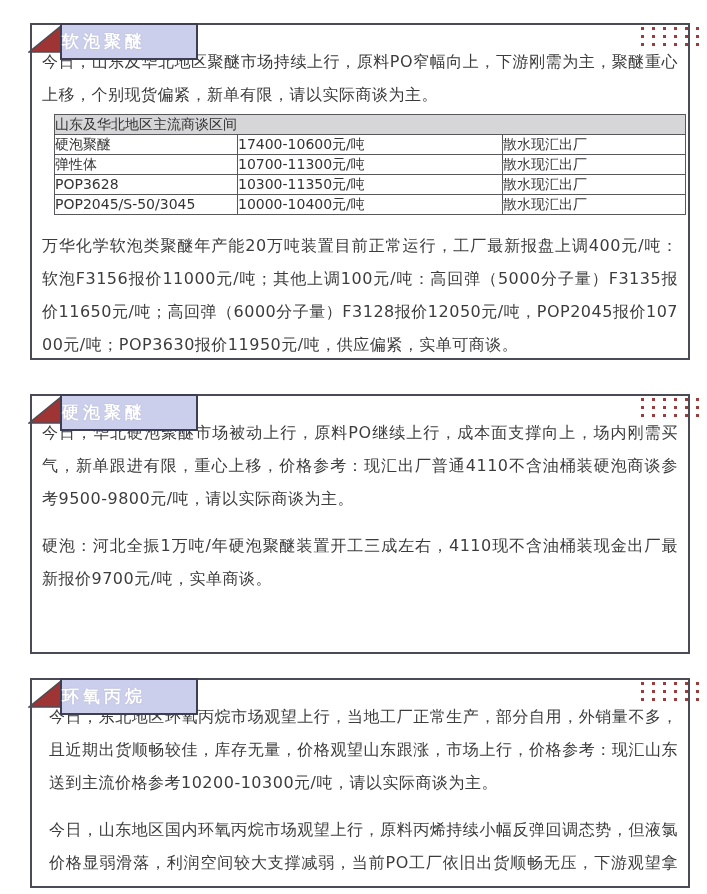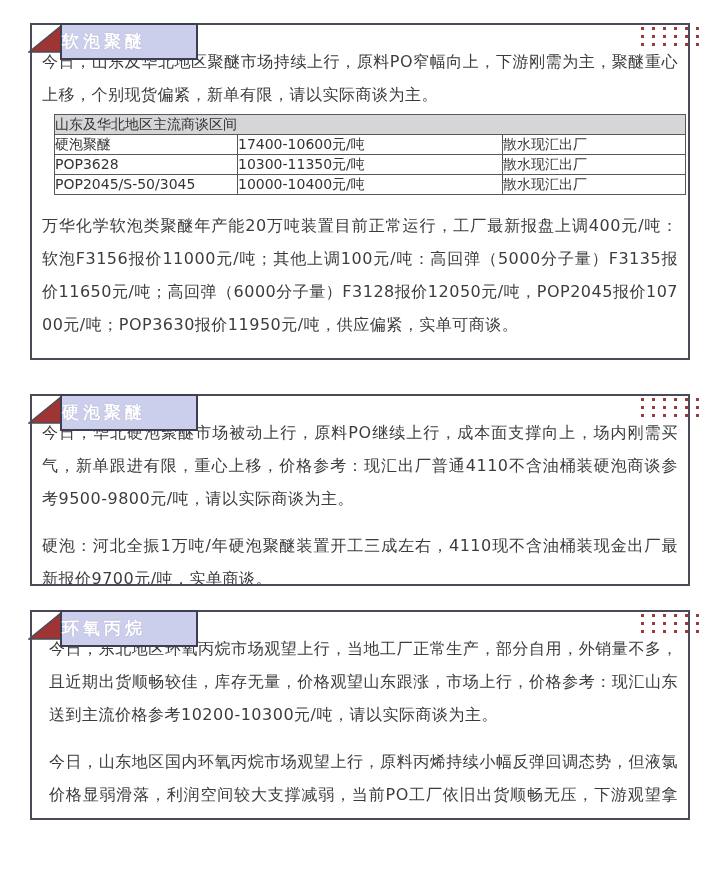--- a/index.html
+++ b/index.html
@@ -43,21 +43,21 @@
 
   .box {
     position:relative; z-index:0;
     margin:0 17px 0 30px;           
     border:2px solid #4b4b55;
     background:#ffffff;
     padding:0 10px;
     overflow:hidden;
   }
   .sec1 .box { margin-top:23px; height:337px; }
-  .sec2 .box { margin-top:34px; height:192px; }
+  .sec2 .box { margin-top:34px; height:260px; }
   .sec3 .box { margin-top:24px; height:210px;padding-left:17px; }
 
   .para {
     font-size:16px; line-height:33px;
     text-align:justify;
     word-break:break-all;
     letter-spacing:.5px;
     margin-top:20px;
   }
   .para + .para, .price-table + .para { margin-top:14px; }
@@ -128,20 +128,25 @@
             <th colspan="3">山东及华北地区主流商谈区间</th>
           </tr>
         </thead>
         <tbody>
           <tr>
             <td>硬泡聚醚</td>
             <td>17400-10600元/吨</td>
             <td>散水现汇出厂</td>
           </tr>
           <tr>
+            <td>弹性体</td>
+            <td>10700-11300元/吨</td>
+            <td>散水现汇出厂</td>
+          </tr>
+          <tr>
             <td>POP3628</td>
             <td>10300-11350元/吨</td>
             <td>散水现汇出厂</td>
           </tr>
           <tr>
             <td>POP2045/S-50/3045</td>
             <td>10000-10400元/吨</td>
             <td>散水现汇出厂</td>
           </tr>
         </tbody>

